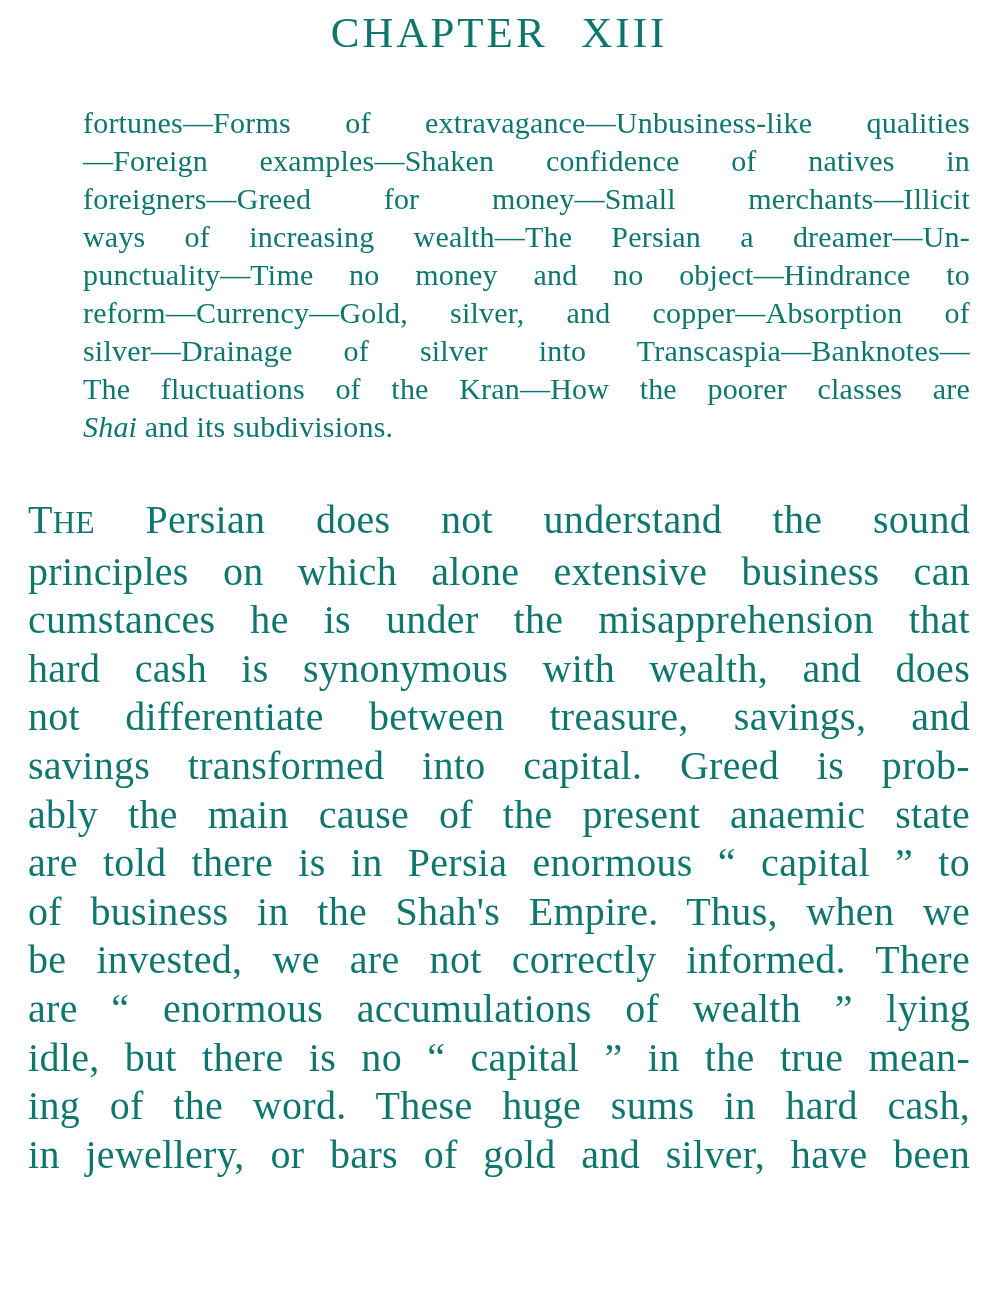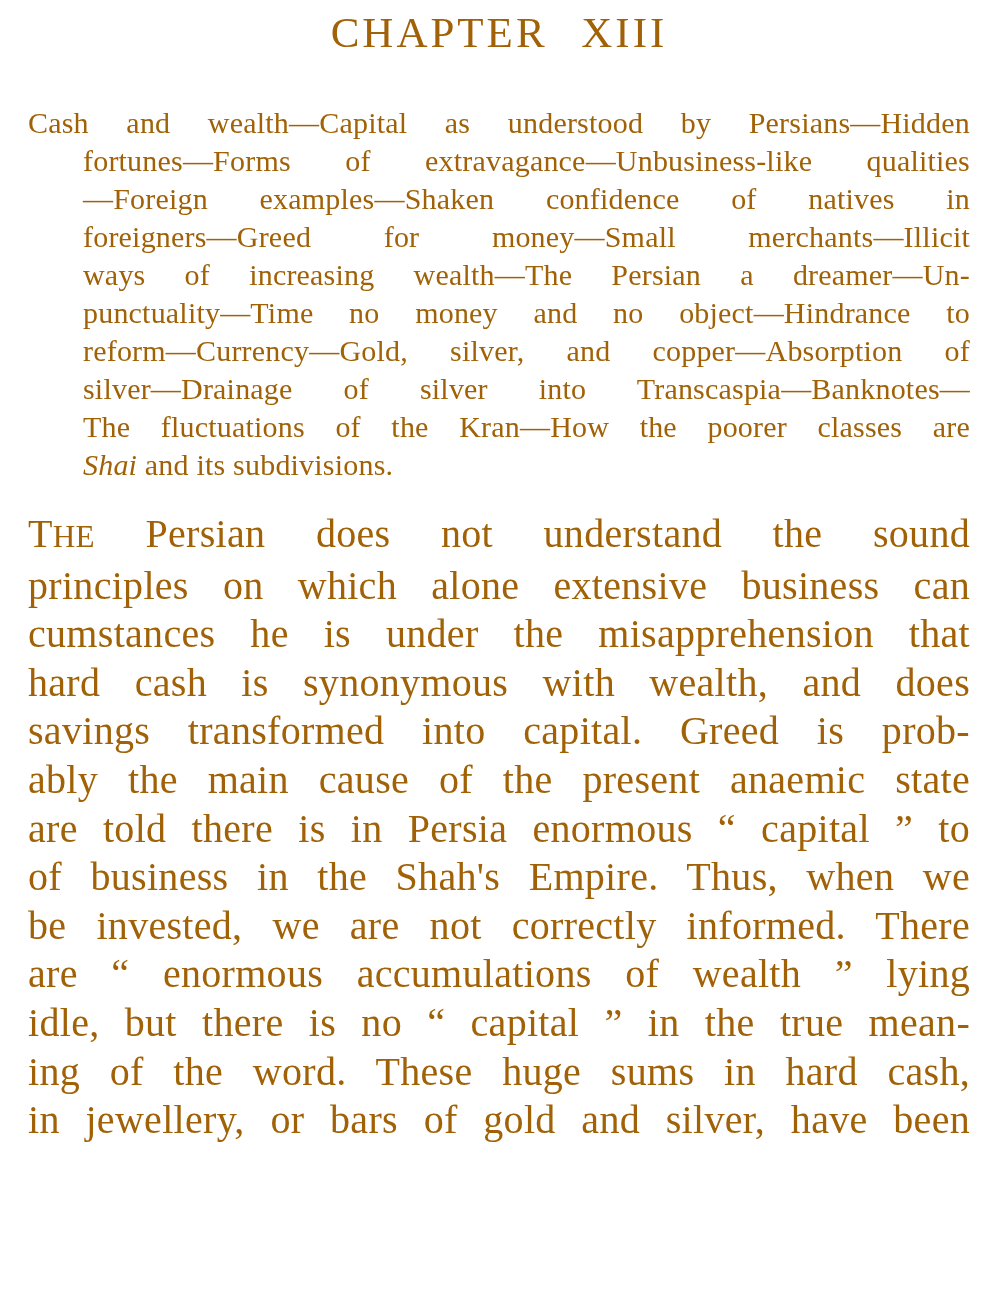--- a/index.html
+++ b/index.html
@@ -6,21 +6,21 @@
     margin: 0;
     padding: 0;
     background: #ffffff;
   }
   .page {
     position: relative;
     width: 1000px;
     height: 1306px;
     box-sizing: border-box;
     background: #ffffff;
-    color: #a16207;
+    color: #0f766e;
     font-family: "Liberation Serif", serif;
     padding: 8px 30px 0 28px;
     overflow: hidden;
   }
   .chapter-heading {
     margin: 0;
     font-size: 43px;
     line-height: 50px;
     font-weight: 400;
     text-align: center;
@@ -39,58 +39,58 @@
   .jlast {
     text-align-last: justify;
   }
   .indent {
     padding-left: 55px;
   }
   .italic {
     font-style: italic;
   }
   .body-text {
-    margin-top: 26px;
+    margin-top: 50px;
     font-size: 40px;
     line-height: 48.6px;
     letter-spacing: 0.3px;
   }
   .body-line {
     text-align: justify;
     text-align-last: justify;
   }
   .small-caps {
     font-size: 0.78em;
   }
 </style>
 </head>
 <body>
 
 <div class="page">
 
   <h1 class="chapter-heading">CHAPTER XIII</h1>
 
   <div class="summary">
-    <div class="summary-line jlast">Cash and wealth—Capital as understood by Persians—Hidden</div>
     <div class="summary-line jlast indent">fortunes—Forms of extravagance—Unbusiness-like qualities</div>
     <div class="summary-line jlast indent">—Foreign examples—Shaken confidence of natives in</div>
     <div class="summary-line jlast indent">foreigners—Greed for money—Small merchants—Illicit</div>
     <div class="summary-line jlast indent">ways of increasing wealth—The Persian a dreamer—Un-</div>
     <div class="summary-line jlast indent">punctuality—Time no money and no object—Hindrance to</div>
     <div class="summary-line jlast indent">reform—Currency—Gold, silver, and copper—Absorption of</div>
     <div class="summary-line jlast indent">silver—Drainage of silver into Transcaspia—Banknotes—</div>
     <div class="summary-line jlast indent">The fluctuations of the Kran—How the poorer classes are</div>
     <div class="summary-line indent"><span class="italic">Shai</span><span> and its subdivisions.</span></div>
   </div>
 
   <div class="body-text">
     <div class="body-line"><span>T</span><span class="small-caps">HE</span> <span>Persian does not understand the sound</span></div>
     <div class="body-line">principles on which alone extensive business can</div>
     <div class="body-line">cumstances he is under the misapprehension that</div>
     <div class="body-line">hard cash is synonymous with wealth, and does</div>
+    <div class="body-line">not differentiate between treasure, savings, and</div>
     <div class="body-line">savings transformed into capital.  Greed is prob-</div>
     <div class="body-line">ably the main cause of the present anaemic state</div>
     <div class="body-line">are told there is in Persia enormous “ capital ” to</div>
     <div class="body-line">of business in the Shah's Empire.  Thus, when we</div>
     <div class="body-line">be invested, we are not correctly informed.  There</div>
     <div class="body-line">are “ enormous accumulations of wealth ” lying</div>
     <div class="body-line">idle, but there is no “ capital ” in the true mean-</div>
     <div class="body-line">ing of the word.  These huge sums in hard cash,</div>
     <div class="body-line">in jewellery, or bars of gold and silver, have been</div>
   </div>

